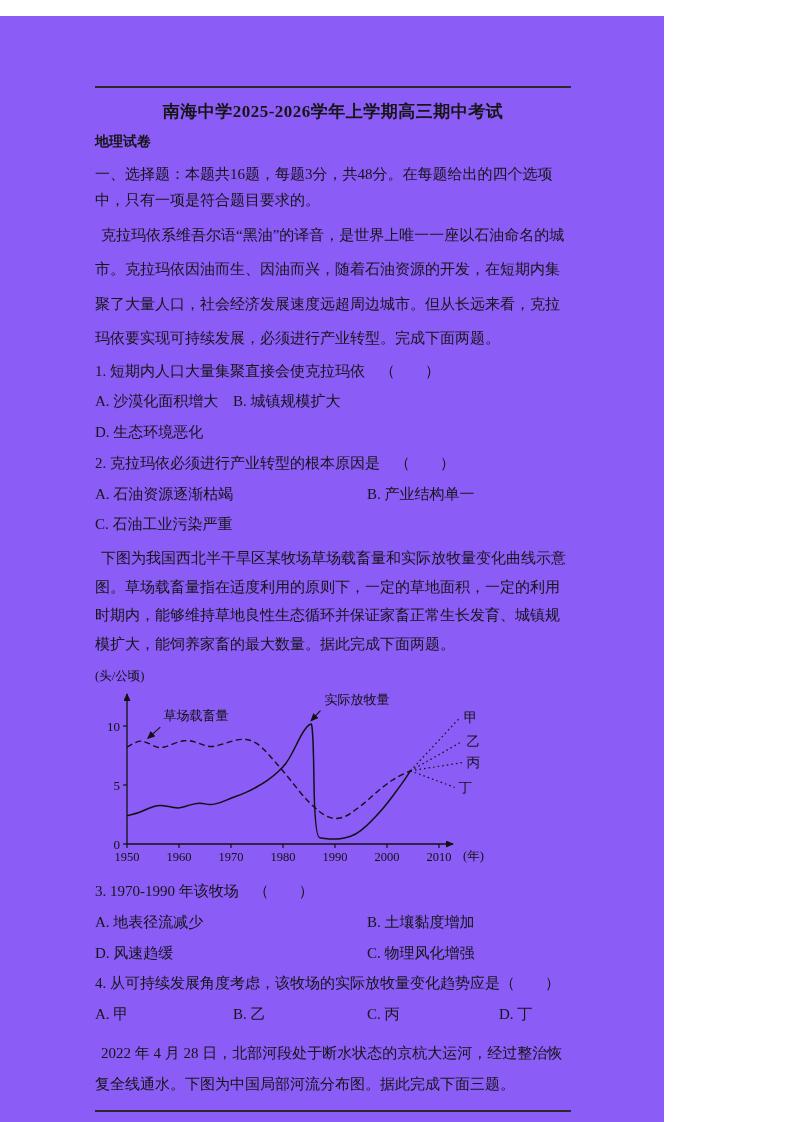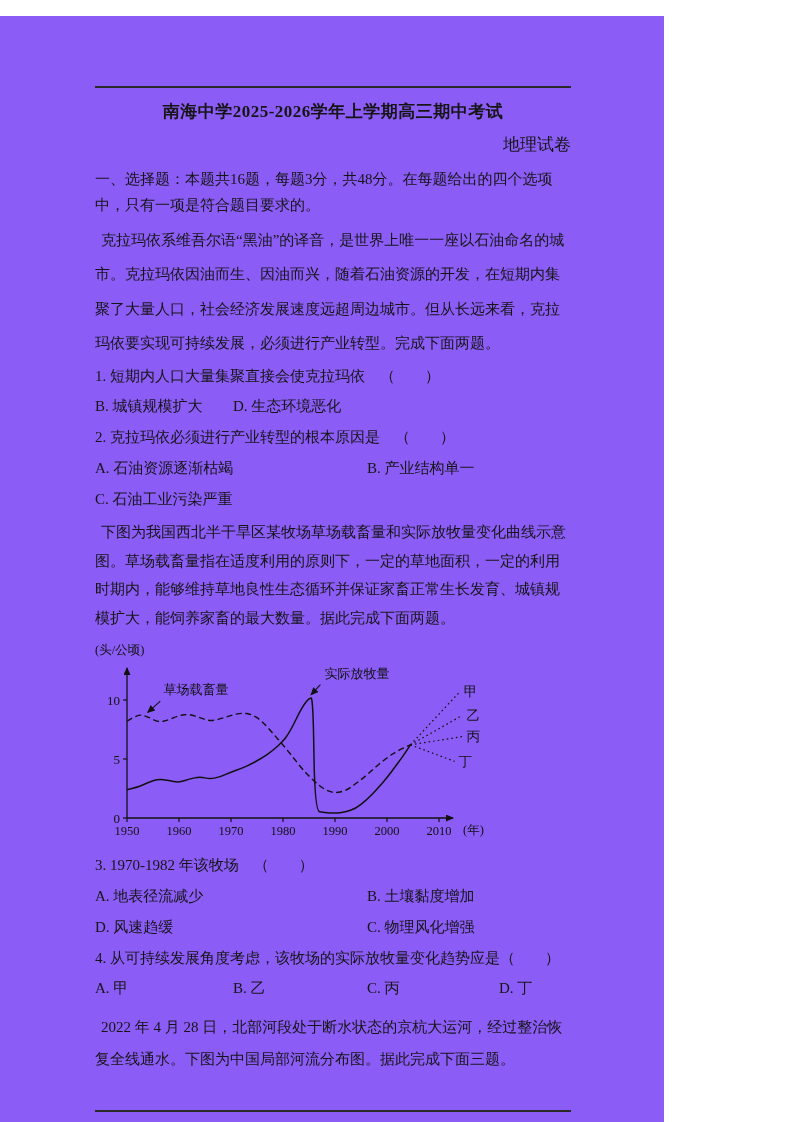--- a/index.html
+++ b/index.html
@@ -5,21 +5,21 @@
   html,body{margin:0;padding:0;background:#ffffff;}
   .page{
     width:664px;height:1122px;position:relative;background:#8b5cf6;
     box-sizing:border-box;padding:70px 93px 0 95px;
     font-family:"Liberation Serif","DejaVu Serif",serif;
     font-size:15px;color:#151515;overflow:hidden;margin-top:16px;
   }
   .rule-top{border-top:2px solid #2a2a2a;height:0;}
   .rule-bottom{position:absolute;left:95px;right:93px;bottom:26px;border-top:2px solid #2a2a2a;height:0;}
   .title{margin:12px 0 0 0;font-size:17px;font-weight:bold;text-align:center;letter-spacing:.5px;}
-  .subtitle{margin:10px 0 0 0;font-size:17px;font-weight:normal;text-align:right;}
+  .subtitle{margin:10px 0 0 0;font-size:14px;font-weight:bold;text-align:left;}
   .section-heading{margin:10px 0 0 0;line-height:1.75;}
   .passage{margin:4px 0 0 0;text-indent:6px;}
   .lh-xwide{line-height:2.3;}
   .lh-wide{line-height:1.9;}
   .lh-mid{line-height:2.1;margin-top:8px;}
   .question{margin:0;}
   .stem{margin:0;line-height:2.05;}
   .opts{display:grid;line-height:2.05;}
   .opts .opt{white-space:nowrap;}
   .opts.narrow{grid-template-columns:138px 1fr;}
@@ -38,20 +38,21 @@
   <h1 class="title">南海中学2025-2026学年上学期高三期中考试</h1>
   <h2 class="subtitle">地理试卷</h2>
 
   <p class="section-heading">一、选择题：本题共16题，每题3分，共48分。在每题给出的四个选项中，只有一项是符合题目要求的。</p>
 
   <p class="passage lh-xwide">克拉玛依系维吾尔语“黑油”的译音，是世界上唯一一座以石油命名的城市。克拉玛依因油而生、因油而兴，随着石油资源的开发，在短期内集聚了大量人口，社会经济发展速度远超周边城市。但从长远来看，克拉玛依要实现可持续发展，必须进行产业转型。完成下面两题。</p>
 
   <div class="question">
     <p class="stem">1. 短期内人口大量集聚直接会使克拉玛依　（　　）</p>
     <div class="opts narrow">
+      <span class="opt">A. 沙漠化面积增大</span>
       <span class="opt">B. 城镇规模扩大</span>
       <span class="opt">D. 生态环境恶化</span>
     </div>
   </div>
 
   <div class="question">
     <p class="stem">2. 克拉玛依必须进行产业转型的根本原因是　（　　）</p>
     <div class="opts wide">
       <span class="opt">A. 石油资源逐渐枯竭</span>
       <span class="opt">B. 产业结构单一</span>
@@ -103,21 +104,21 @@
         <line x1="317.40000000000003" y1="106.83999999999999" x2="361.6" y2="123.36" stroke="#111" stroke-width="1.2" stroke-dasharray="1.6 3"></line>
         <text x="365.6" y="127.86" text-anchor="start" font-size="13.5" fill="#111">丁</text>
         <text x="70.4" y="56.099999999999994" text-anchor="start" font-size="13" fill="#111">草场载畜量</text>
         <line x1="67.28000000000048" y1="63.17999999999999" x2="54.8" y2="74.39" stroke="#111" stroke-width="1.1" marker-end="url(#arw)"></line>
         <text x="231.6" y="39.579999999999984" text-anchor="start" font-size="13" fill="#111">实际放牧量</text>
         <line x1="227.44000000000025" y1="46.66" x2="218.08000000000047" y2="56.69" stroke="#111" stroke-width="1.1" marker-end="url(#arw)"></line>
       </svg>
   </div>
 
   <div class="question">
-    <p class="stem">3. 1970-1982 年该牧场　（　　）</p>
+    <p class="stem">3. 1970-1990 年该牧场　（　　）</p>
     <div class="opts wide">
       <span class="opt">A. 地表径流减少</span>
       <span class="opt">B. 土壤黏度增加</span>
       <span class="opt">D. 风速趋缓</span>
       <span class="opt">C. 物理风化增强</span>
     </div>
   </div>
 
   <div class="question">
     <p class="stem">4. 从可持续发展角度考虑，该牧场的实际放牧量变化趋势应是（　　）</p>

